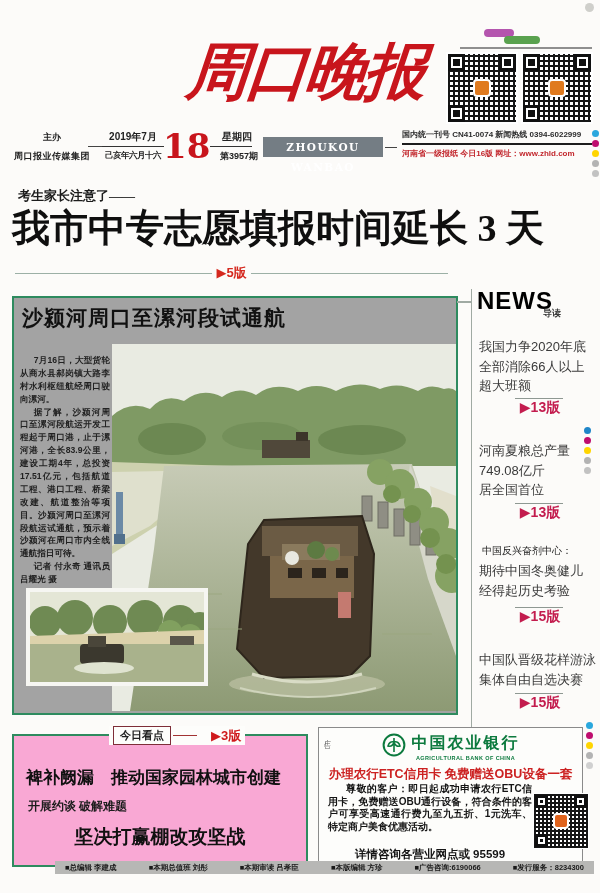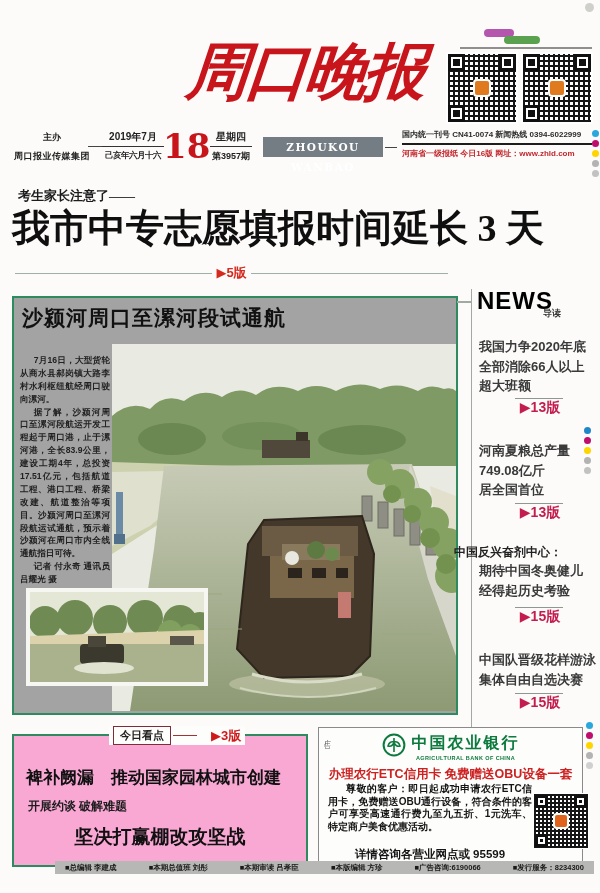--- a/index.html
+++ b/index.html
@@ -30,21 +30,21 @@
 
   #organizer { position:absolute; left:10px; top:131px; width:84px; text-align:center; color:#222; }
   #organizer .l1 { font-size:9px; font-weight:700; }
   #organizer .l2 { font-size:9px; font-weight:700; margin-top:6px; letter-spacing:0.5px; }
   #conn-a { position:absolute; left:88px; top:146px; width:16px; height:1px; background:#444; }
   #date-block { position:absolute; left:102px; top:130px; width:62px; text-align:center; color:#222; }
   #date-block .cn { font-size:10px; font-weight:700; border-bottom:1px solid #333; padding-bottom:2px; }
   #date-block .lunar { font-size:8.5px; font-weight:700; margin-top:3px; letter-spacing:-0.5px; }
   #day-number { position:absolute; left:163px; top:126px; font-size:34px; font-weight:900; color:#c8151c;
     font-family:"DejaVu Serif",serif; }
-  #weekday-block { position:absolute; left:204px; top:130px; width:54px; text-align:center; color:#222; }
+  #weekday-block { position:absolute; left:204px; top:130px; width:54px; text-align:right; color:#222; }
   #weekday-block .wd { font-size:10px; font-weight:700; border-bottom:1px solid #333; padding-bottom:2px; width:42px; margin:0 auto; }
   #weekday-block .issue { font-size:9px; font-weight:700; margin-top:3px; }
   #name-en-box { position:absolute; left:263px; top:137px; width:120px; height:20px; background:#747d84;
     color:#fff; font-family:"DejaVu Serif",serif; font-weight:700; font-size:10.5px; letter-spacing:1.5px;
     text-align:center; line-height:20px; }
   #conn-b { position:absolute; left:385px; top:147px; width:12px; height:1px; background:#444; }
   #pub-info { position:absolute; left:402px; top:129px; width:190px; }
   #pub-info .l1 { font-size:8px; font-weight:700; color:#2b2b2b; white-space:nowrap; }
   #pub-info .rule { margin-top:3px; height:2px; background:#1d1d1d; }
   #pub-info .l2 { margin-top:3px; font-size:8px; font-weight:700; color:#c2272d; white-space:nowrap; }
@@ -73,23 +73,23 @@
     font-weight:600; color:#222; text-align:justify; }
   #article-col p { text-indent:1.6em; }
   #main-photo { position:absolute; left:98px; top:46px; width:344px; height:367px; }
   #inset-photo { position:absolute; left:12px; top:290px; width:182px; height:98px; border:4px solid #f6f6f2; }
 
   
   #news-vrule { position:absolute; left:471px; top:289px; width:1px; height:448px; background:#a0aaa3; }
   #news-dash { position:absolute; left:457px; top:301px; width:15px; height:2px; background:#a0aaa3; }
   #news-label { position:absolute; left:477px; top:287px; font-size:24px; font-weight:800; color:#000000; letter-spacing:1px; }
   #news-sublabel { position:absolute; left:543px; top:307px; font-size:9px; font-weight:700; color:#3b3b3b; }
-  .nitem-title { position:absolute; left:479px; width:121px; font-size:13px; font-weight:700; color:#3a3a3a;
+  .nitem-title { position:absolute; left:479px; width:121px; font-size:13px; font-weight:400; color:#3a3a3a;
     line-height:1.5; white-space:pre-line; }
-  .nitem-kicker { position:absolute; left:454px; font-family:"Liberation Serif",serif; font-size:12px; font-weight:700; color:#222; }
+  .nitem-kicker { position:absolute; left:482px; font-family:"Liberation Serif",serif; font-size:10px; font-weight:400; color:#222; }
   .nref { position:absolute; left:480px; width:118px; display:flex; align-items:center;flex-direction:column; }
   .nref .rl { width:48px; height:1px; background:#8e9892; }
   .nref .lbl { margin-left:2px; font-size:14px; font-weight:800; color:#c31c4e; }
   #nt1 { top:337px; } #nr1 { top:398px; }
   #nt2 { top:441px; } #nr2 { top:503px; }
   #nk3 { top:544px; } #nt3 { top:561px; } #nr3 { top:607px; }
   #nt4 { top:650px; } #nr4 { top:693px; }
 
   
   #focus-box { position:absolute; left:12px; top:734px; width:296px; height:133px; border:2px solid #2e8b5f; background:#f9a8d4; }

